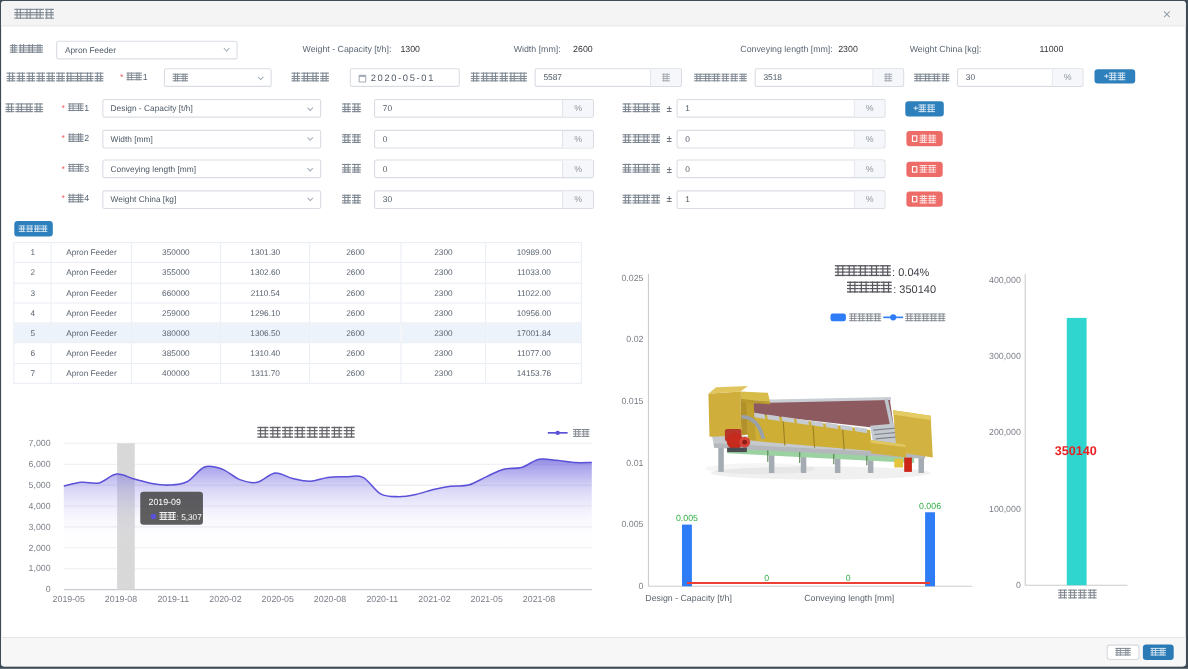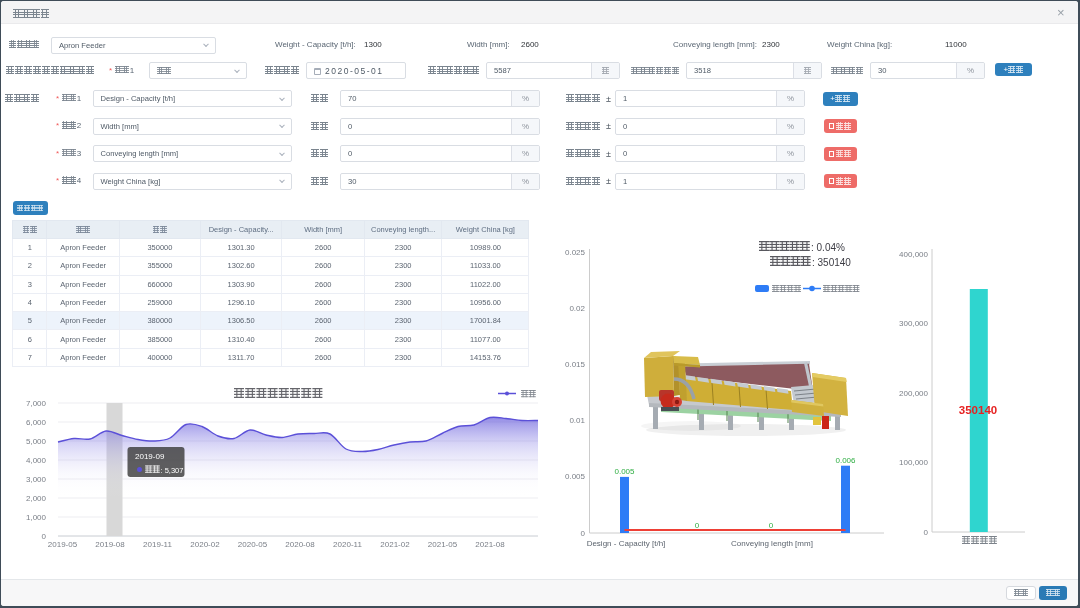--- a/index.html
+++ b/index.html
@@ -45,21 +45,21 @@
     <div class="val" style="left:761px;top:39px">2300</div>
     <div class="lab" style="left:826px;top:39px">Weight China [kg]:</div>
     <div class="val" style="left:944px;top:39px">11000</div>
     <div class="lab" style="left:5px;top:64.5px;font-size:9.3px"><i class="c "></i><i class="c "></i><i class="c "></i><i class="c "></i><i class="c "></i><i class="c "></i><i class="c "></i><i class="c "></i><i class="c "></i><i class="c "></i></div>
     <div class="lab" style="left:108px;top:64.5px"><span class="red">*</span> <i class="c "></i><i class="c "></i>1</div>
     <div class="inp" style="left:148px;top:61px;width:98px;height:17px">
       <span class="tx" style="color:#5a6673"><i class="c "></i><i class="c "></i></span>
       <span class="chev"></span>
     </div>
     <div class="lab" style="left:264px;top:64.5px;font-size:9px"><i class="c "></i><i class="c "></i><i class="c "></i><i class="c "></i></div>
-    <div class="inp" style="left:305px;top:61px;width:100px;height:17px">
+    <div class="inp" style="left:317px;top:61px;width:100px;height:17px">
       <span class="tx" style="font-size:8.5px;letter-spacing:1.5px"><span class="cal"></span>2020-05-01</span>
     </div>
     <div class="lab" style="left:427px;top:64.5px;font-size:9px"><i class="c "></i><i class="c "></i><i class="c "></i><i class="c "></i><i class="c "></i><i class="c "></i></div>
     <div class="inp" style="left:485px;top:61px;width:134px;height:17px">
       <span class="tx">5587</span>
       <span class="sfx">
         <i class="c "></i>
       </span>
     </div>
     <div class="lab" style="left:630px;top:64.5px;font-size:8.5px"><i class="c "></i><i class="c "></i><i class="c "></i><i class="c "></i><i class="c "></i><i class="c "></i></div>
@@ -167,29 +167,20 @@
         <col style="width:34px">
         <col style="width:72.5px">
         <col style="width:81px">
         <col style="width:81.5px">
         <col style="width:82.5px">
         <col style="width:77.5px">
         <col style="width:87px">
       </colgroup>
       <tbody>
         <tr>
-          <th><i class="c th"></i><i class="c th"></i></th>
-          <th><i class="c th"></i><i class="c th"></i></th>
-          <th><i class="c th"></i><i class="c th"></i></th>
-          <th>Design - Capacity...</th>
-          <th>Width [mm]</th>
-          <th>Conveying length...</th>
-          <th>Weight China [kg]</th>
-        </tr>
-        <tr>
           <td>1</td>
           <td>Apron Feeder</td>
           <td>350000</td>
           <td>1301.30</td>
           <td>2600</td>
           <td>2300</td>
           <td>10989.00</td>
         </tr>
         <tr>
           <td>2</td>
@@ -197,21 +188,21 @@
           <td>355000</td>
           <td>1302.60</td>
           <td>2600</td>
           <td>2300</td>
           <td>11033.00</td>
         </tr>
         <tr>
           <td>3</td>
           <td>Apron Feeder</td>
           <td>660000</td>
-          <td>1303.90</td>
+          <td>2110.54</td>
           <td>2600</td>
           <td>2300</td>
           <td>11022.00</td>
         </tr>
         <tr>
           <td>4</td>
           <td>Apron Feeder</td>
           <td>259000</td>
           <td>1296.10</td>
           <td>2600</td>

